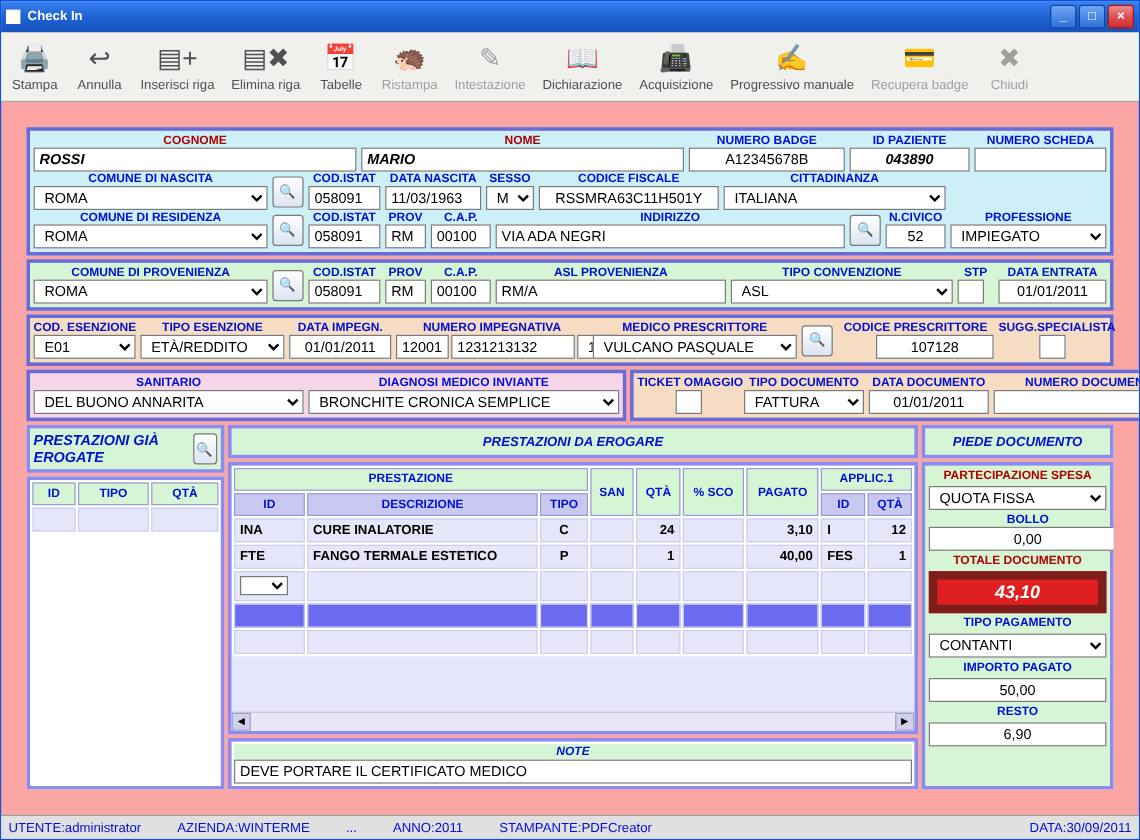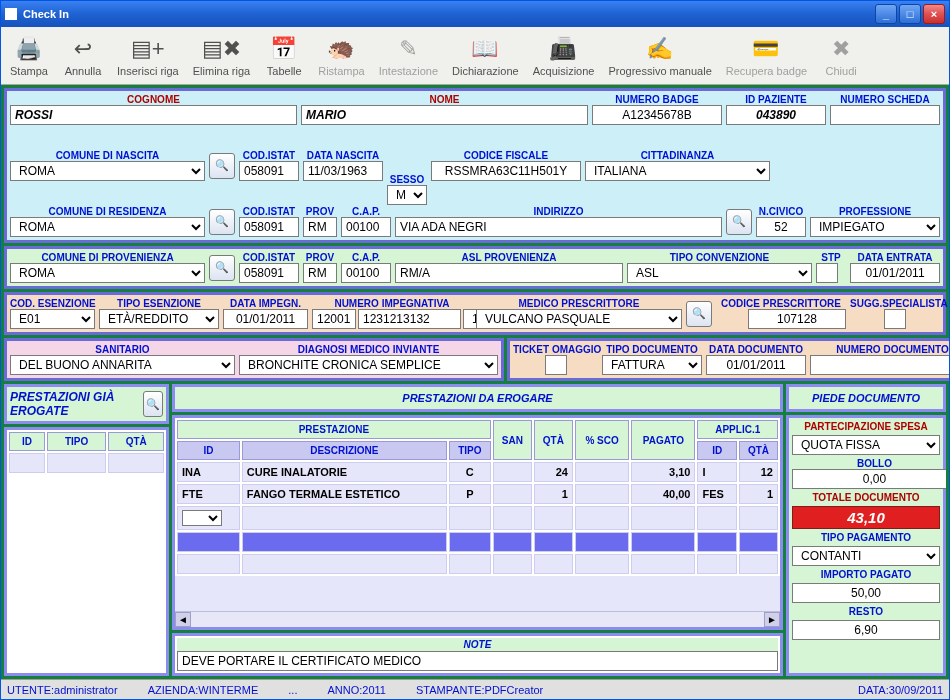--- a/index.html
+++ b/index.html
@@ -1,26 +1,26 @@
 <!DOCTYPE html>
 <html><head>
 <meta charset="utf-8">
 <style>
 * { box-sizing: border-box; margin: 0; padding: 0; font-family: "Tahoma", "Verdana", sans-serif; font-size: 11px; }
 body { background: #ece9d8; width: 950px; height: 700px; overflow: hidden; }
-.window { width: 950px; height: 700px; border: 1px solid #0055e5; background: #15803d; display: flex; flex-direction: column; }
+.window { width: 950px; height: 700px; border: 1px solid #0055e5; background: #fca5a5; display: flex; flex-direction: column; }
 .titlebar { background: linear-gradient(to bottom,#3a81f2,#1f62d2 50%,#1752bd); height: 26px; display: flex; align-items: center; padding: 0 4px; color: #fff; font-weight: bold; }
 .titlebar .spacer { flex: 1; }
 .titlebtn { width: 22px; height: 20px; margin-left: 2px; background: linear-gradient(#6fa6f6,#2d6fd8); border: 1px solid #0d47a1; color: #fff; border-radius: 3px; display: flex; align-items: center; justify-content: center; }
 .titlebtn.close { background: linear-gradient(#f08a8a,#e05050,#c93030); border-color: #a01818; }
 .toolbar { height: 58px; background: #f0f0ed; border-bottom: 1px solid #aca899; display: flex; align-items: stretch; padding: 2px; gap: 2px; }
 .tbtn { width: auto; min-width: 52px; padding: 2px 6px; display: flex; flex-direction: column; align-items: center; justify-content: center; gap: 2px; color: #505050; }
 .tbtn.disabled { color: #a0a0a0; }
 .tbtn .ic { width: 28px; height: 28px; display: flex; align-items: center; justify-content: center; font-size: 22px; }
-.work { flex: 1; padding: 3px; display: flex; flex-direction: column; gap: 3px; overflow: hidden; }
+.work { flex: 1; padding: 21px; display: flex; flex-direction: column; gap: 3px; overflow: hidden; }
 .panel { border: 3px solid #6b6bd7; padding: 3px; background: #fff; }
 .cyan { background: #cdeff7; }
 .green { background: #d5f5d5; }
 .salmon { background: #f5dcc3; }
 .pink { background: #f5d5e8; }
 .violetborder { border: 3px solid #8b8bf0; }
 .row { display: flex; align-items: center; gap: 4px; }
 .field { display: flex; flex-direction: column; }
 .lbl { color: #0010d0; font-weight: bold; font-size: 10px; text-align: center; white-space: nowrap; }
 .lbl.red { color: #b00000; }
@@ -35,21 +35,21 @@
 .sectionhead { background: #d5f5d5; text-align: center; color: #0010d0; font-weight: bold; font-style: italic; font-size: 12px; padding: 4px 0; }
 .grid { border: 0; }
 .grid th { background: #c8c8f0; color: #0010d0; font-weight: bold; font-size: 10px; padding: 3px 4px; border: 1px solid #9a9ad8; text-align: center; white-space: nowrap; }
 .grid thead tr:first-child th { background: #d5f5d5; color: #0010d0; }
 .grid td { background: #e6e6fa; border: 1px solid #cdcdf0; padding: 3px 4px; font-size: 11px; height: 20px; }
 .grid td.num { text-align: right; }
 .grid tbody tr.sel td { background: #6b6bf0; color: #fff; }
 .scrollbar { height: 16px; background: #e7e7f7; border-top: 1px solid #bdbddd; display: flex; }
 .scrollbar .arrow { width: 16px; background: #d0d0ea; border: 1px solid #a0a0c0; display: flex; align-items: center; justify-content: center; font-size: 10px; }
 .scrollbar .track { flex: 1; }
-.totalred { background: #e02020; color: #fff; font-weight: bold; font-style: italic; font-size: 15px; padding: 2px 0; border: 1px solid #7f1d1d; text-align: center; }
+.totalred { background: #e02020; color: #fff; font-weight: bold; font-style: italic; font-size: 15px; padding: 2px 0; border: 7px solid #7f1d1d; text-align: center; }
 .statusbar { height: 20px; background: #e0e0e0; border-top: 1px solid #9c9c9c; display: flex; align-items: center; padding: 0 6px; color: #0010d0; font-size: 11px; }
 .statusbar span { margin-right: 30px; }
 </style>
 </head>
 <body>
 
 <div class="window">
   <div class="titlebar">
     <span style="width:12px;height:12px;background:#fff;margin-right:6px;"></span>
     <span>Check In</span>
@@ -143,21 +143,21 @@
           </div>
         <div class="magnify">🔍</div>
         <div class="field" style="width:60px;">
             <span class="lbl">COD.ISTAT</span>
             <input class="v" value="058091" style="">
           </div>
         <div class="field" style="width:80px;">
             <span class="lbl">DATA NASCITA</span>
             <input class="v" value="11/03/1963" style="">
           </div>
-        <div class="field" style="width:40px;margin-top:48px;">
+        <div class="field" style="width:40px;">
             <span class="lbl">SESSO</span>
             <select class="v"><option>M</option></select>
           </div>
         <div class="field" style="width:150px;">
             <span class="lbl">CODICE FISCALE</span>
             <input class="v" style="text-align: center;" value="RSSMRA63C11H501Y">
           </div>
         <div class="field" style="width:185px;">
             <span class="lbl">CITTADINANZA</span>
             <select class="v"><option>ITALIANA</option></select>

